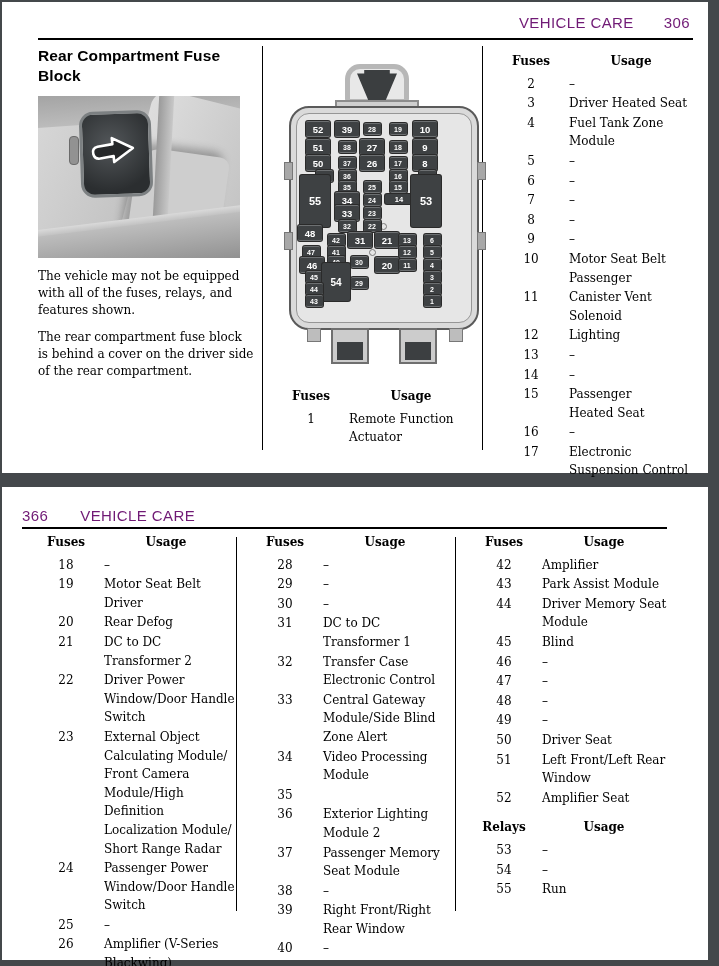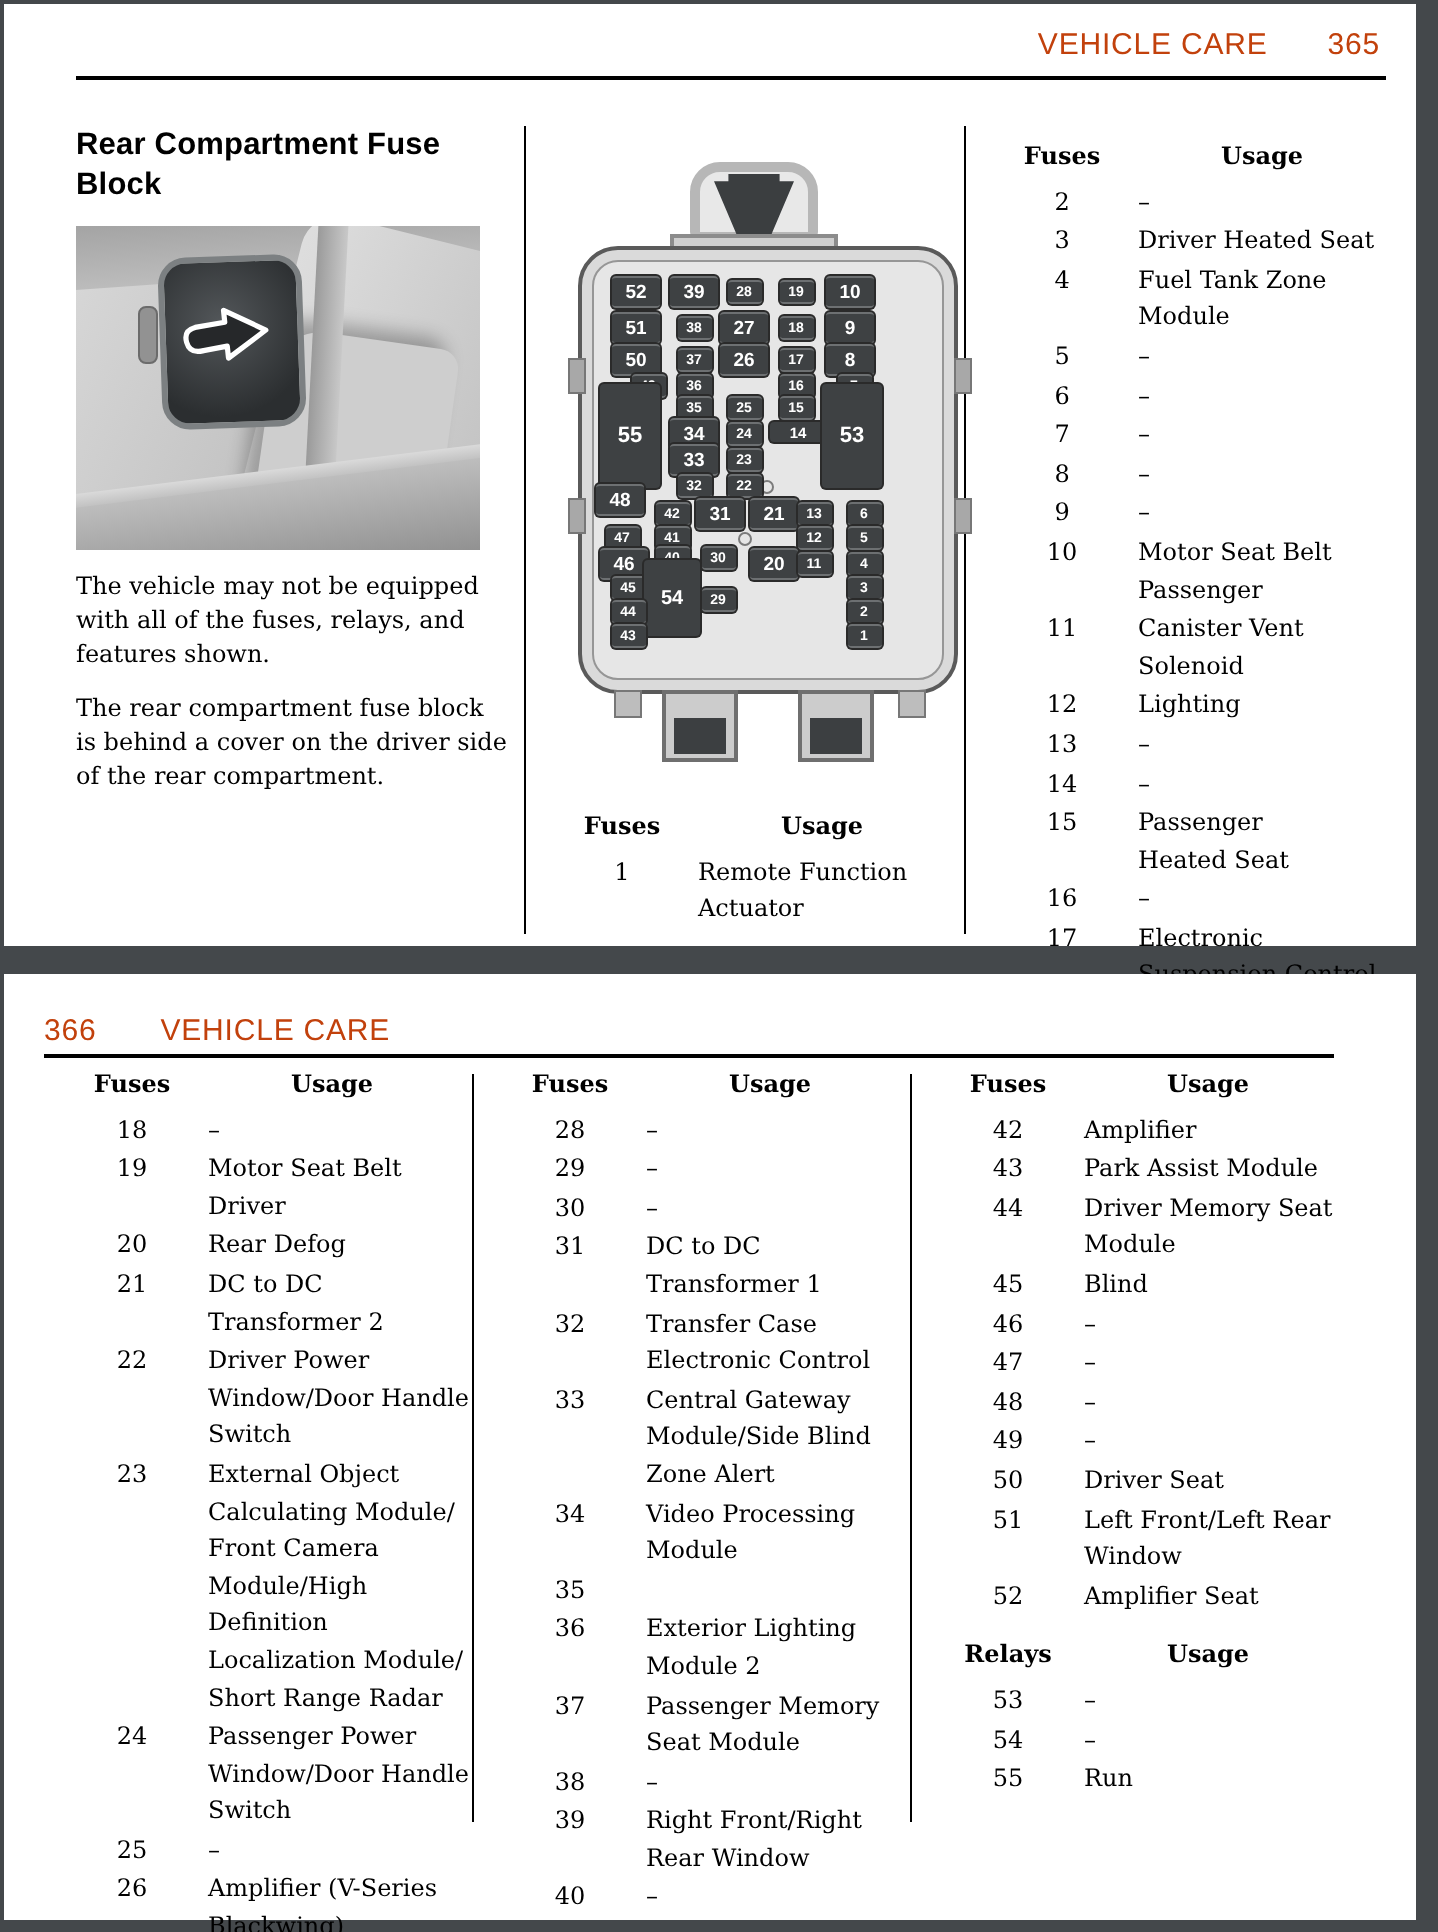--- a/index.html
+++ b/index.html
@@ -3,28 +3,28 @@
 <meta charset="utf-8">
 <style>
   html,body{margin:0;padding:0;background:#2b2e30;}
   .stage{position:relative;width:719px;height:966px;background:#44484b;overflow:hidden;
          font-family:"DejaVu Serif", serif;color:#000;}
   .page{position:absolute;left:2px;width:706px;background:#ffffff;}
   .page1{top:2px;height:471px;}
   .page2{top:487px;height:473px;}
 
   
-  .hdr-sans{font-family:"Liberation Sans", sans-serif;font-size:15px;letter-spacing:.4px;color:#c2410c;}
+  .hdr-sans{font-family:"Liberation Sans", sans-serif;font-size:15px;letter-spacing:.4px;color:#701a75;}
   .p1-header{position:absolute;top:12px;right:18px;display:flex;gap:30px;}
   .p1-rule{position:absolute;top:36px;left:36px;width:655px;height:2px;background:#000;}
   .p2-header{position:absolute;top:20px;left:20px;display:flex;gap:32px;}
   .p2-rule{position:absolute;top:40px;left:20px;width:645px;height:2px;background:#000;}
 
   
-  .p1-cols{position:absolute;top:57px;left:36px;right:15px;height:418px;display:flex;}
+  .p1-cols{position:absolute;top:40px;left:36px;right:15px;height:418px;display:flex;}
   .p2-cols{position:absolute;top:46px;left:36px;right:15px;height:420px;display:flex;}
   .vdiv{width:1px;background:#000;margin-top:4px;}
   .p1-cols .vdiv{height:404px;}
   .p2-cols .vdiv{height:374px;}
   .col{box-sizing:border-box;}
   .col-left{width:224px;padding-right:6px;}
   .col-mid{width:220px;position:relative;}
   .col-right{flex:1;}
   .c1{width:198px;}
   .c2{width:218px;}
@@ -97,21 +97,21 @@
   .fusebox.rs{font-size:10px;}
 </style>
 </head>
 <body>
 
 <div class="stage">
 
   <div class="page page1">
     <div class="p1-header">
       <span class="hdr-sans">VEHICLE CARE</span>
-      <span class="hdr-sans">365</span>
+      <span class="hdr-sans">306</span>
     </div>
     <div class="p1-rule"></div>
 
     <div class="p1-cols">
       <div class="col col-left">
         <h2 class="title">Rear Compartment Fuse Block</h2>
 
         <div class="photo">
           <div class="ph-shelf"></div>
           <div class="ph-wall-r"></div>

